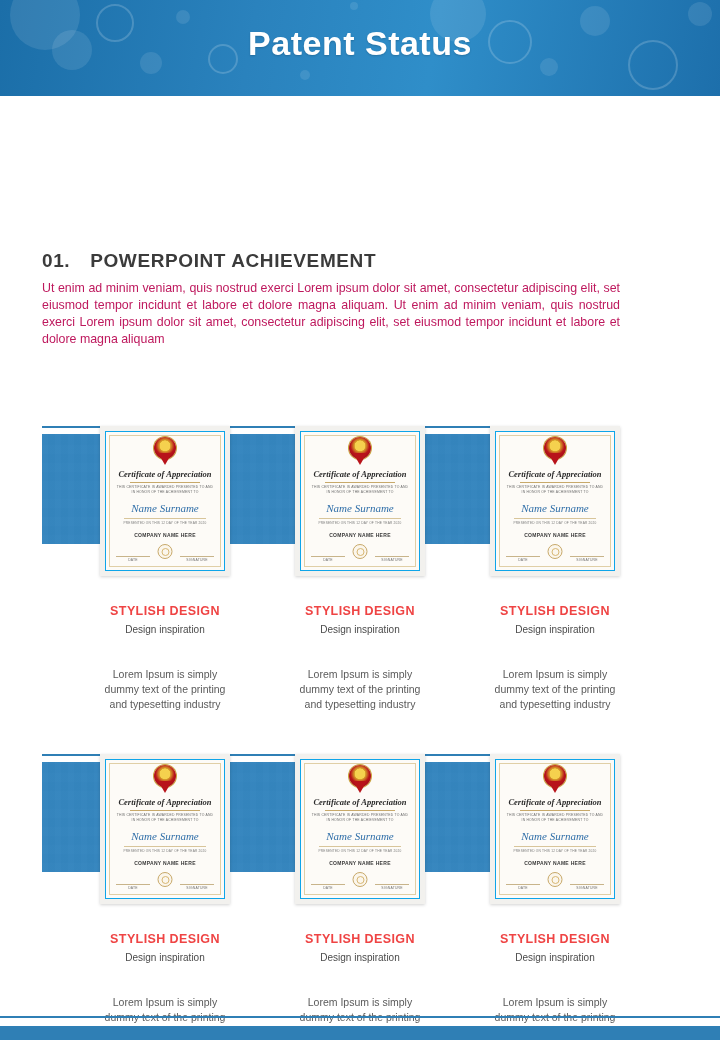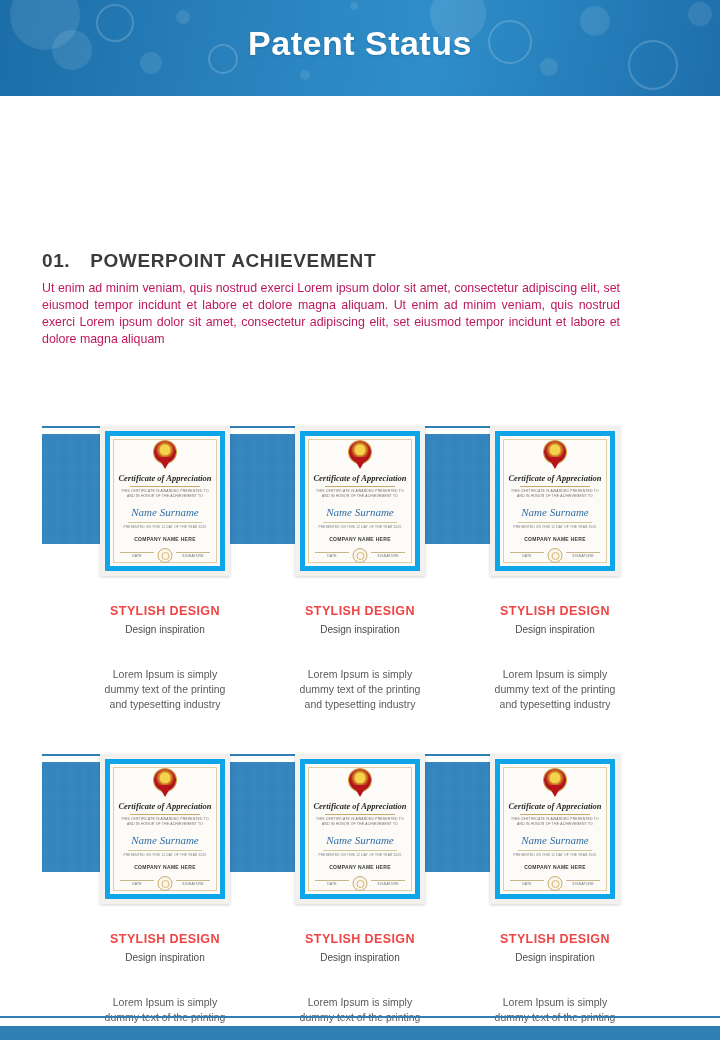--- a/index.html
+++ b/index.html
@@ -132,21 +132,21 @@
     background: #f2f1ee;
     padding: 5px;
     box-sizing: border-box;
     box-shadow: 0 1px 3px rgba(0,0,0,0.18);
     margin: 0 auto;
   }
   .cert {
     width: 100%;
     height: 100%;
     background: #fdfbf7;
-    border: 5px solid #0ea5e9;
+    border: 1px solid #0ea5e9;
     box-sizing: border-box;
     position: relative;
     overflow: hidden;
   }
   .cert:before {
     content: "";
     position: absolute;
     inset: 3px;
     border: 1px solid #e0cfa6;
   }

